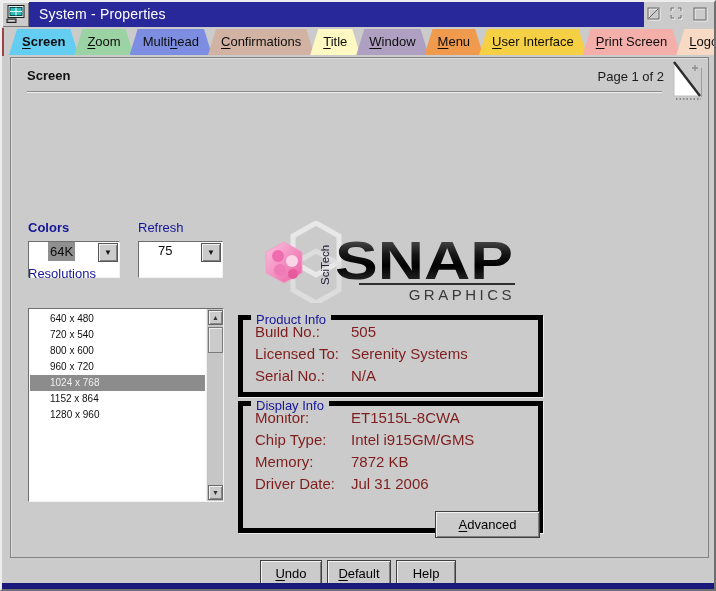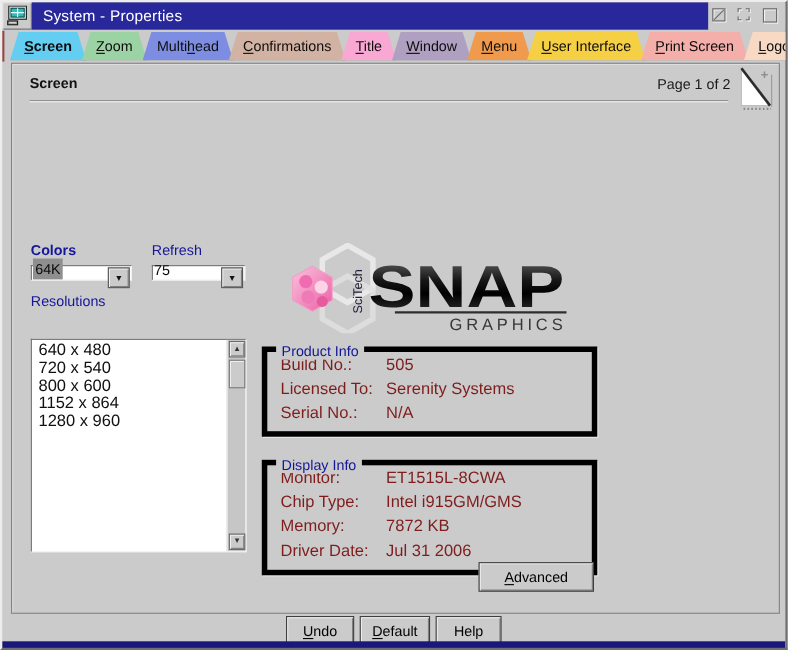--- a/index.html
+++ b/index.html
@@ -24,49 +24,49 @@
     font-size:13px;color:#0d0d0d;cursor:pointer;white-space:nowrap;
     clip-path:polygon(8px 0,calc(100% - 8px) 0,100% 100%,0 100%);
     filter:drop-shadow(1px 1px 0 rgba(40,40,40,.55));
   }
   .tab .mn{text-decoration:underline;text-underline-offset:2px;}
   .tab.selected{font-weight:bold;}
   .tab-0{background:#63cdf2;}
   .tab-1{background:#9cd3a5;}
   .tab-2{background:#7d8ee2;}
   .tab-3{background:#d2b2a2;}
-  .tab-4{background:#f9a8d4;}
+  .tab-4{background:#fef9c3;}
   .tab-5{background:#af9fc0;}
   .tab-6{background:#f09a4e;}
   .tab-7{background:#f6d044;}
   .tab-8{background:#f5afab;}
   .tab-9{background:#f8d9c4;}
   .red-sliver{position:absolute;left:0;top:26px;width:2px;height:28px;background:#9c4444;}
   
   .page{position:absolute;left:8px;top:55px;width:699px;height:501px;background:#cbcbcb;
     border:1px solid #828282;box-shadow:inset 1px 1px 0 #dedede;}
   .page-header{position:absolute;left:16px;top:10px;font-size:13px;font-weight:bold;color:#111;}
   .page-indicator{position:absolute;right:44px;top:11px;font-size:13px;color:#1a1a1a;}
   .page-turn{position:absolute;right:5px;top:2px;cursor:pointer;}
   .header-sep{position:absolute;left:16px;right:46px;top:33px;height:2px;
     border-top:1px solid #8a8a8a;border-bottom:1px solid #f0f0f0;}
   .field-label{position:absolute;font-size:13px;color:#15159a;}
   
-  .combo{position:absolute;height:14px;background:#ffffff;border:1px solid;
-    border-color:#6e6e6e #f2f2f2 #f2f2f2 #6e6e6e;display:flex;align-items:flex-end;padding-left:1px;cursor:text;}
+  .combo{position:absolute;height:37px;background:#ffffff;border:1px solid;
+    border-color:#6e6e6e #f2f2f2 #f2f2f2 #6e6e6e;display:flex;align-items:flex-start;padding-left:19px;cursor:text;}
   .combo .val{font-size:13px;color:#0a0a0a;line-height:17px;}
   .combo .val.hl{background:#8f8f8f;padding:1px 2px;}
   .combo-btn{position:absolute;right:1px;top:1px;width:20px;height:19px;background:#cbcbcb;
     border:1px solid #555;box-shadow:inset 1px 1px 0 #f0f0f0, inset -1px -1px 0 #808080;
     display:flex;align-items:center;justify-content:center;font-size:8px;color:#111;cursor:pointer;}
   
   .listbox{position:absolute;left:17px;top:250px;width:196px;height:194px;background:#ffffff;
     border:1px solid;border-color:#6e6e6e #f2f2f2 #f2f2f2 #6e6e6e;}
   .listitems{position:absolute;left:1px;top:2px;right:18px;}
-  .listitem{font-size:15px;line-height:16px;padding-left:5px;color:#101010;cursor:pointer;white-space:nowrap;}
+  .listitem{font-size:10px;line-height:16px;padding-left:20px;color:#101010;cursor:pointer;white-space:nowrap;}
   .listitem.selected{background:#8c8c8c;color:#efefef;}
   .vscroll{position:absolute;top:0;right:0;bottom:0;width:17px;background:#c6c6c6;border-left:1px solid #efefef;}
   .sbtn{position:absolute;left:1px;width:15px;height:15px;background:#cbcbcb;border:1px solid #6a6a6a;
     box-shadow:inset 1px 1px 0 #f0f0f0, inset -1px -1px 0 #858585;
     display:flex;align-items:center;justify-content:center;font-size:7px;color:#333;cursor:pointer;}
   .sbtn.up{top:1px;} .sbtn.down{bottom:1px;}
   .sthumb{position:absolute;left:1px;top:18px;width:15px;height:26px;background:#cbcbcb;
     border:1px solid #7a7a7a;box-shadow:inset 1px 1px 0 #eee;cursor:grab;}
   
   .group{position:absolute;border:5px solid #000000;box-shadow:1px 1px 0 #ececec;}
@@ -198,20 +198,22 @@
         <text x="252" y="79" text-anchor="end" font-size="15" letter-spacing="3.5" fill="#383838" font-family="Liberation Sans, sans-serif">GRAPHICS</text>
       </svg>
     </div>
 
     <div class="field-label" style="left:17px;top:208px;">Resolutions</div>
     <div class="listbox">
       <div class="listitems">
         <div class="listitem">640 x 480</div>
         <div class="listitem">720 x 540</div>
         <div class="listitem">800 x 600</div>
+        <div class="listitem">960 x 720</div>
+        <div class="listitem selected">1024 x 768</div>
         <div class="listitem">1152 x 864</div>
         <div class="listitem">1280 x 960</div>
       </div>
       <div class="vscroll">
         <div class="sbtn up">
             <span>▲</span>
           </div>
         <div class="sthumb"></div>
         <div class="sbtn down">
             <span>▼</span>
@@ -228,21 +230,21 @@
       <div class="grow">
         <span class="gl">Licensed To:</span>
         <span>Serenity Systems</span>
       </div>
       <div class="grow">
         <span class="gl">Serial No.:</span>
         <span>N/A</span>
       </div>
     </div>
 
-    <div class="group" style="left:227px;top:343px;width:305px;height:105px;margin-top:17px;">
+    <div class="group" style="left:227px;top:343px;width:305px;height:132px;">
       <div class="group-title">Display Info</div>
       <div class="grow">
         <span class="gl">Monitor:</span>
         <span>ET1515L-8CWA</span>
       </div>
       <div class="grow">
         <span class="gl">Chip Type:</span>
         <span>Intel i915GM/GMS</span>
       </div>
       <div class="grow">

